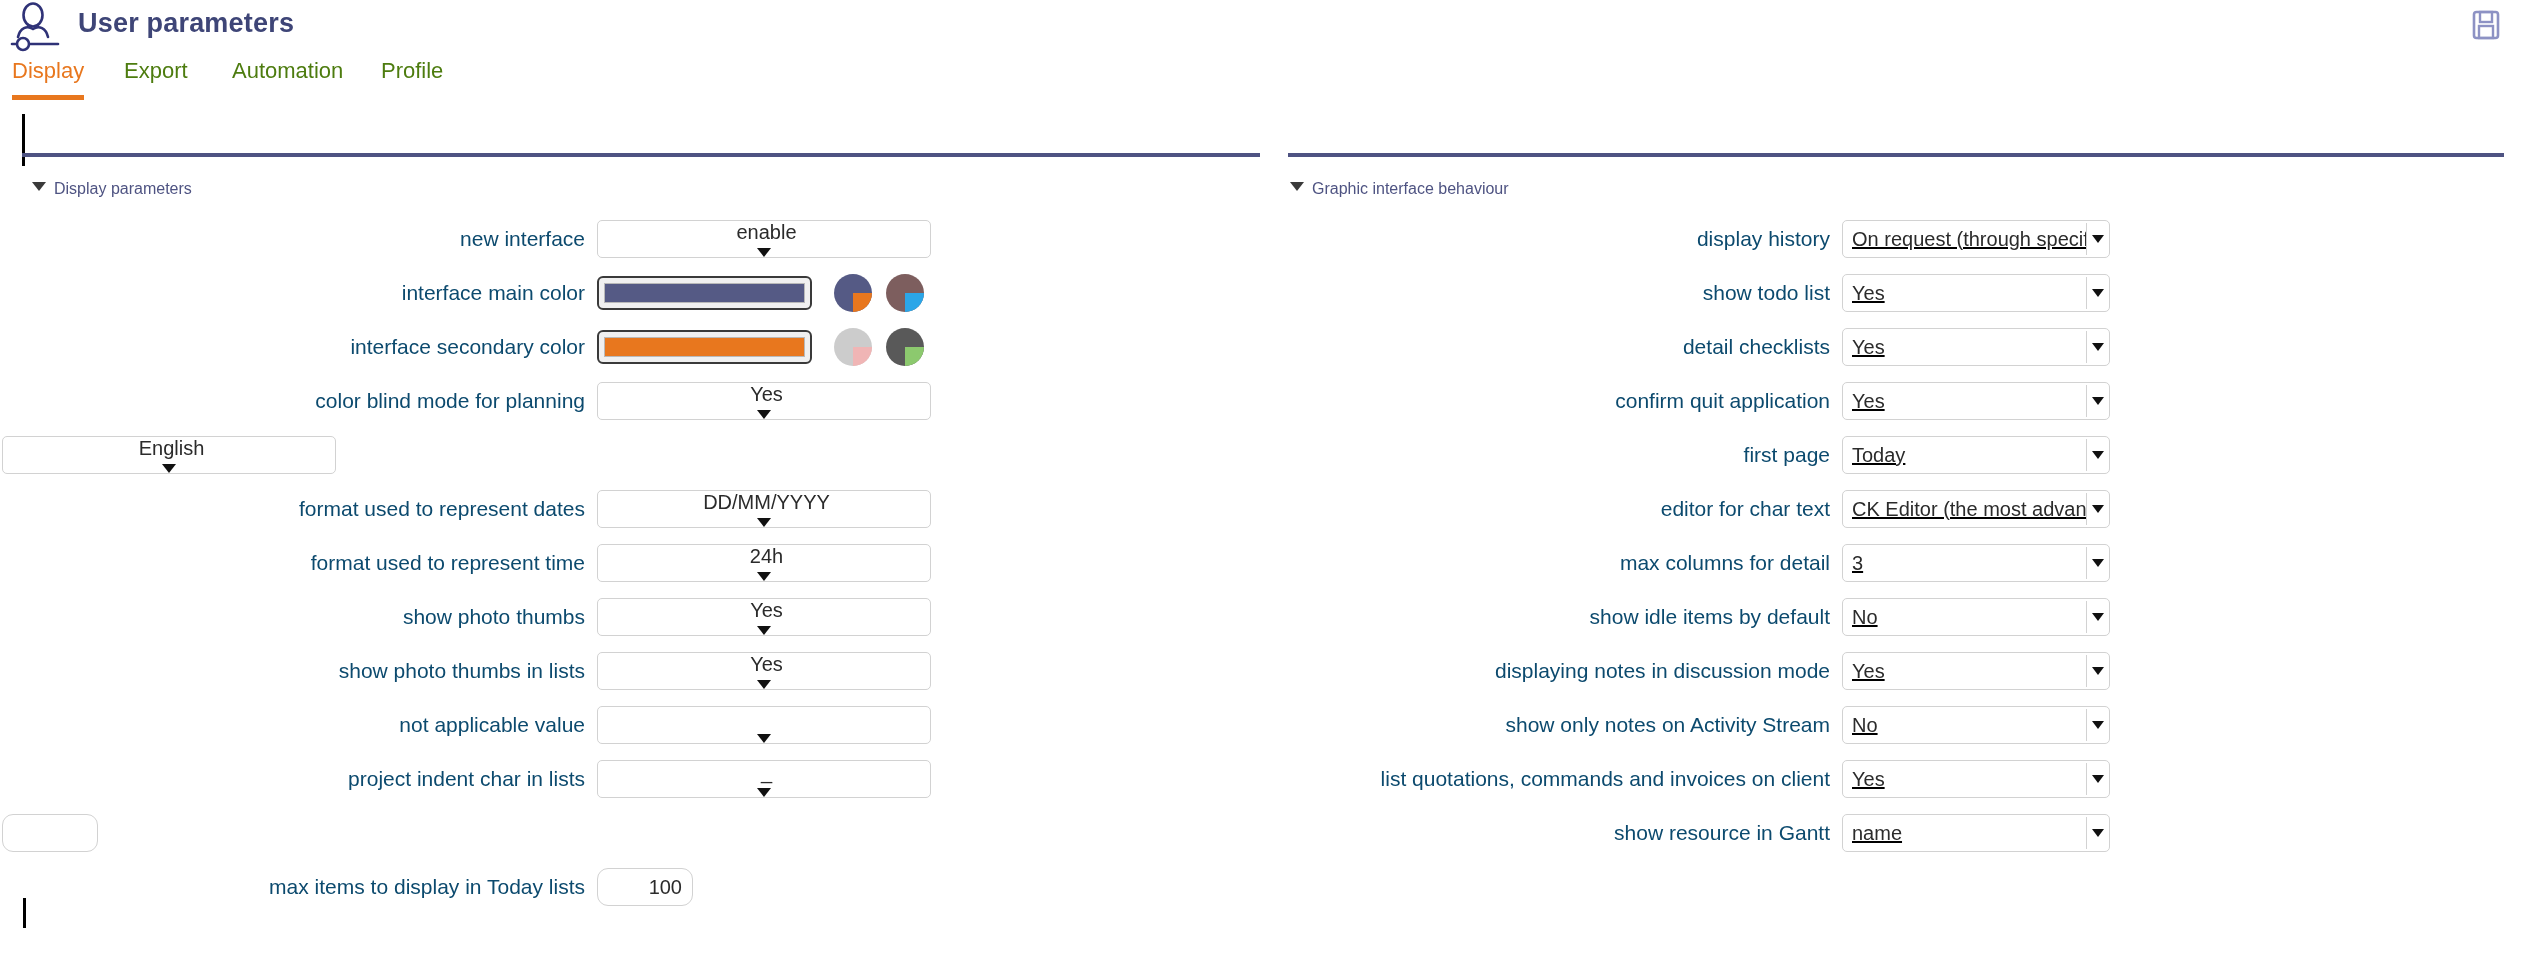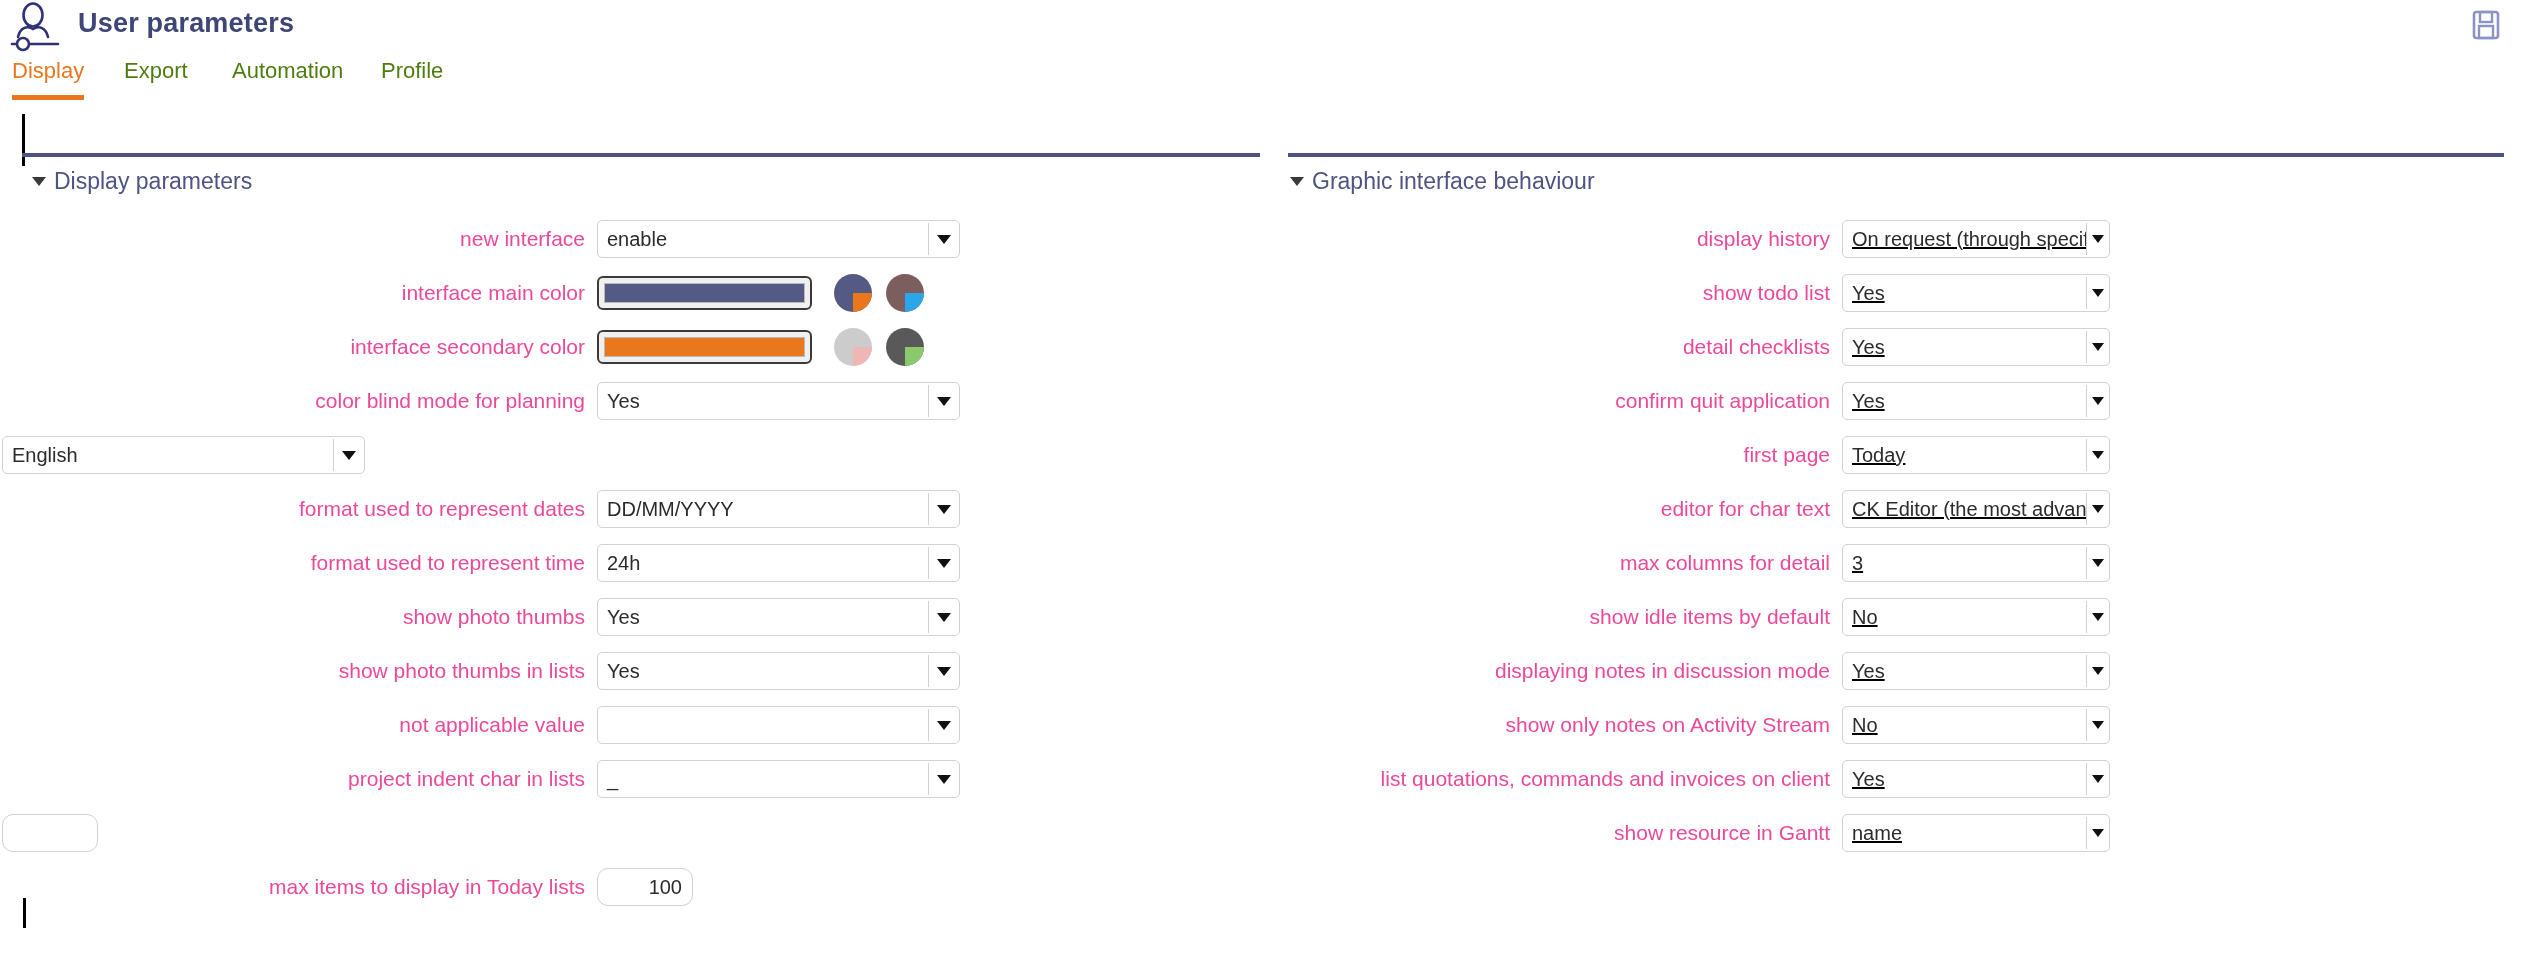--- a/index.html
+++ b/index.html
@@ -52,56 +52,56 @@
 
   
   .col-rule {
     position: absolute; height: 4px; background: #4e5382; top: 153px;
   }
   .rule-left  { left: 22px;   width: 1238px; }
   .rule-right { left: 1288px; width: 1216px; }
 
   
   .section-title {
-    position: absolute; top: 168px;
-    font-size: 23px; color: #4e5382; white-space: nowrap;
+    position: absolute; top: 180px;
+    font-size: 16px; color: #4e5382; white-space: nowrap;
   }
   .section-title .tri {
     display: inline-block; width: 0; height: 0; margin-right: 8px;
     border-left: 7px solid transparent; border-right: 7px solid transparent;
     border-top: 9px solid #3a3a3a; vertical-align: 3px;
   }
   .sec-left  { left: 32px; }
   .sec-right { left: 1290px; }
 
   
   .form-col { position: absolute; }
   .col-left  { left: 0px;    top: 212px; width: 1260px; }
   .col-right { left: 1260px; top: 212px; width: 1266px; }
 
   .row {
     position: relative; height: 54px;
     display: flex; align-items: center; justify-content: flex-start;
   }
   .row-label {
-    font-size: 21px; color: #ec4899; text-align: right;
+    font-size: 21px; color: #0c4a6e; text-align: right;
     white-space: nowrap; flex: 0 0 auto;
   }
   .col-left  .row-label { width: 595px; padding-right: 10px; }
   .col-right .row-label { width: 580px; padding-right: 10px; }
 
   .ctrl { flex: 0 0 auto; margin-left: 2px; }
 
   
   .select {
     position: relative; height: 38px;
     border: 1px solid #d2d2d2; border-radius: 5px; background: #fff;
     display: flex; align-items: center;
   }
-  .col-left  .select { width: 363px; }
+  .col-left  .select { width: 334px; flex-direction: column; }
   .col-right .select { width: 268px; text-decoration: underline; }
   .select .val {
     flex: 1 1 auto; padding-left: 9px; padding-right: 4px;
     font-size: 20px; color: #2b2b2b;
     white-space: nowrap; overflow: hidden;
   }
   .select .divider {
     width: 1px; align-self: stretch; background: #d2d2d2; margin: 2px 0;
   }
   .select .arrow {

